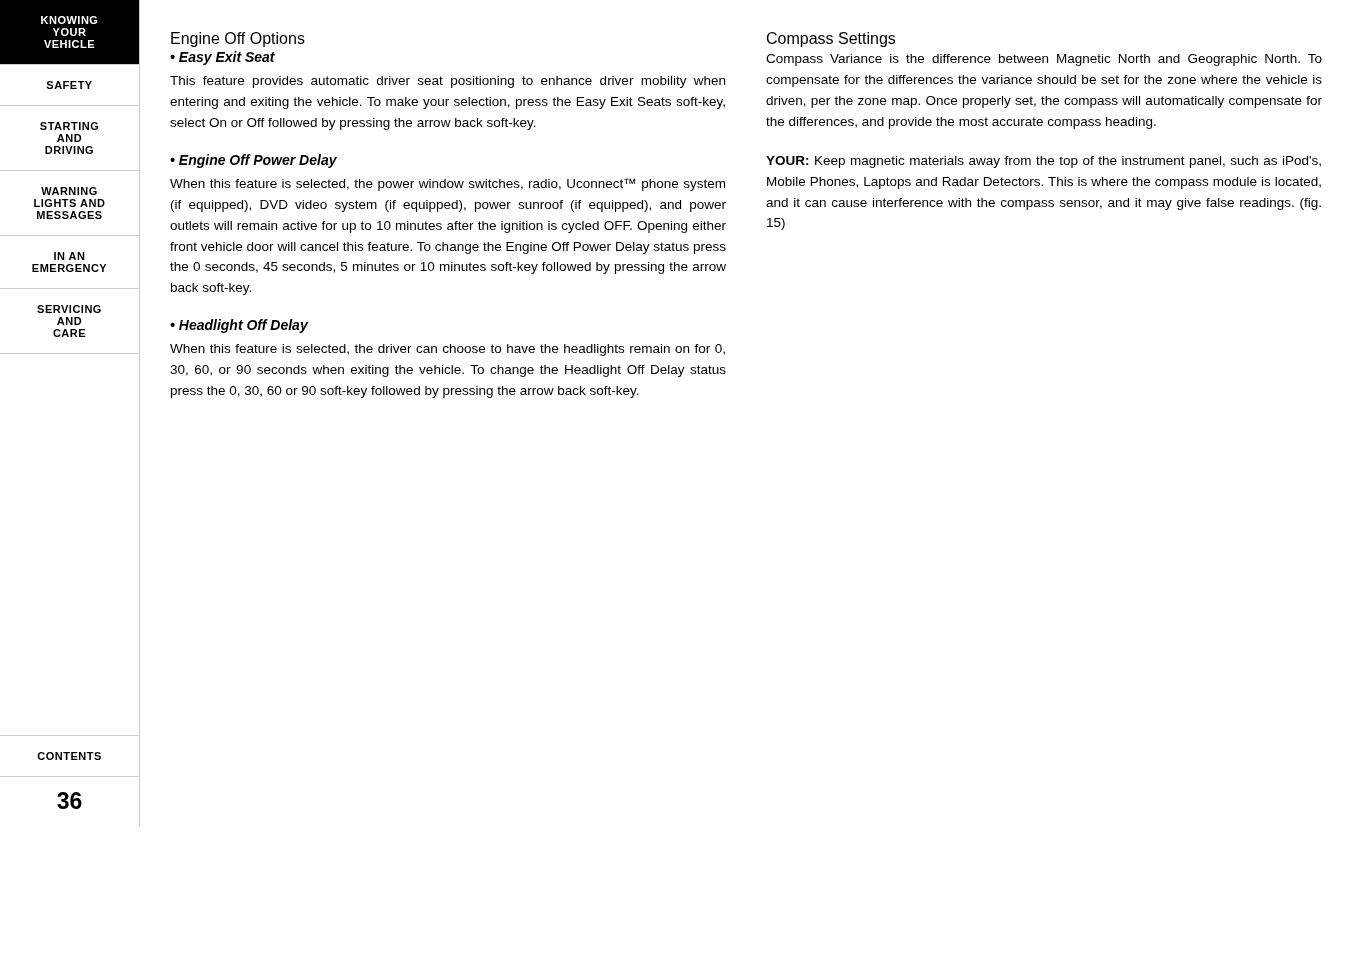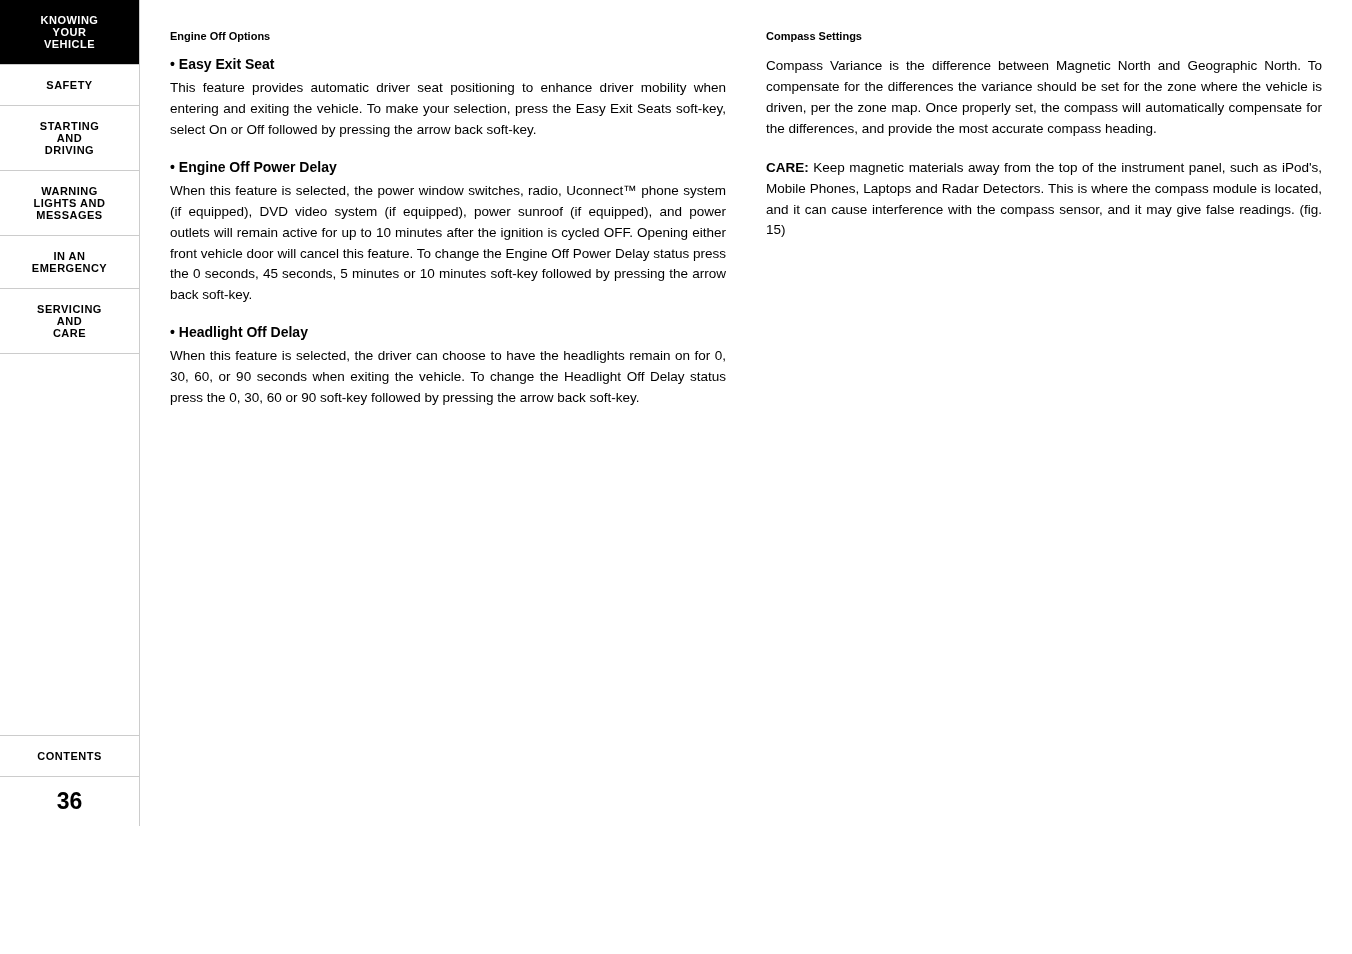--- a/index.html
+++ b/index.html
@@ -83,32 +83,33 @@
       display: flex;
       padding: 30px 30px 20px 30px;
       gap: 40px;
     }
 
     .column {
       flex: 1;
     }
 
     .section-title {
-      font-size: 11px;
-      font-weight: bold;
-      margin-bottom: 14px;
+      font-size: 16px;
+      font-weight: normal;
+      margin-bottom: 1px;
     }
 
     .bullet-section {
       margin-bottom: 18px;
     }
 
     .bullet-heading {
       font-size: 14px;
       font-weight: bold;
+      font-style: italic;
       margin-bottom: 6px;
     }
 
     .bullet-heading::before {
       content: "• ";
     }
 
     .body-text {
       font-size: 13.5px;
       line-height: 1.55;
@@ -188,17 +189,17 @@
   </div>
 
   <div class="column">
     <div class="section-title">Compass Settings</div>
 
     <div class="bullet-section">
       <div class="body-text">Compass Variance is the difference between Magnetic North and Geographic North. To compensate for the differences the variance should be set for the zone where the vehicle is driven, per the zone map. Once properly set, the compass will automatically compensate for the differences, and provide the most accurate compass heading.</div>
     </div>
 
     <div class="note-text">
-      <span class="note-bold">CARE:</span>
+      <span class="note-bold">YOUR:</span>
       <span>  </span><span>Keep magnetic materials away from the top of the instrument panel, such as iPod's, Mobile Phones, Laptops and Radar Detectors. This is where the compass module is located, and it can cause interference with the compass sensor, and it may give false readings. (fig. 15)</span>
     </div>
   </div>
 </div>
 
 </body></html>

